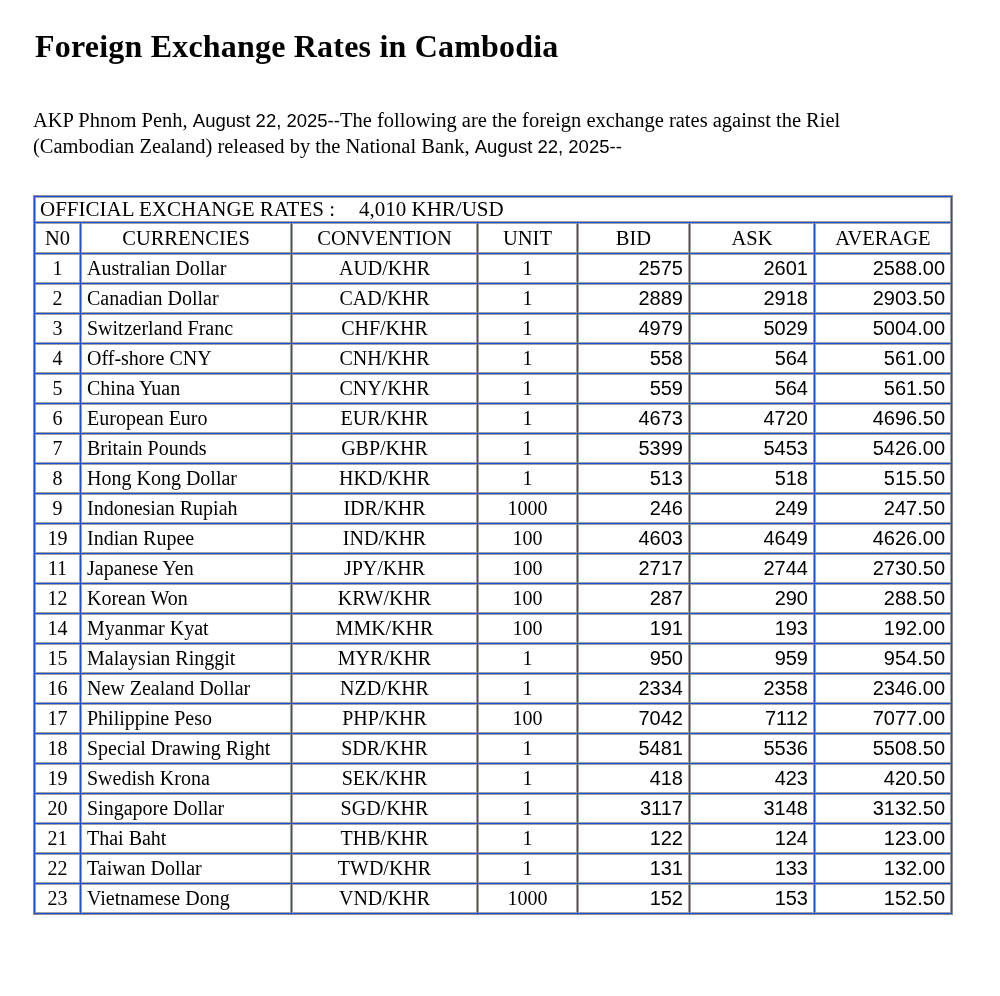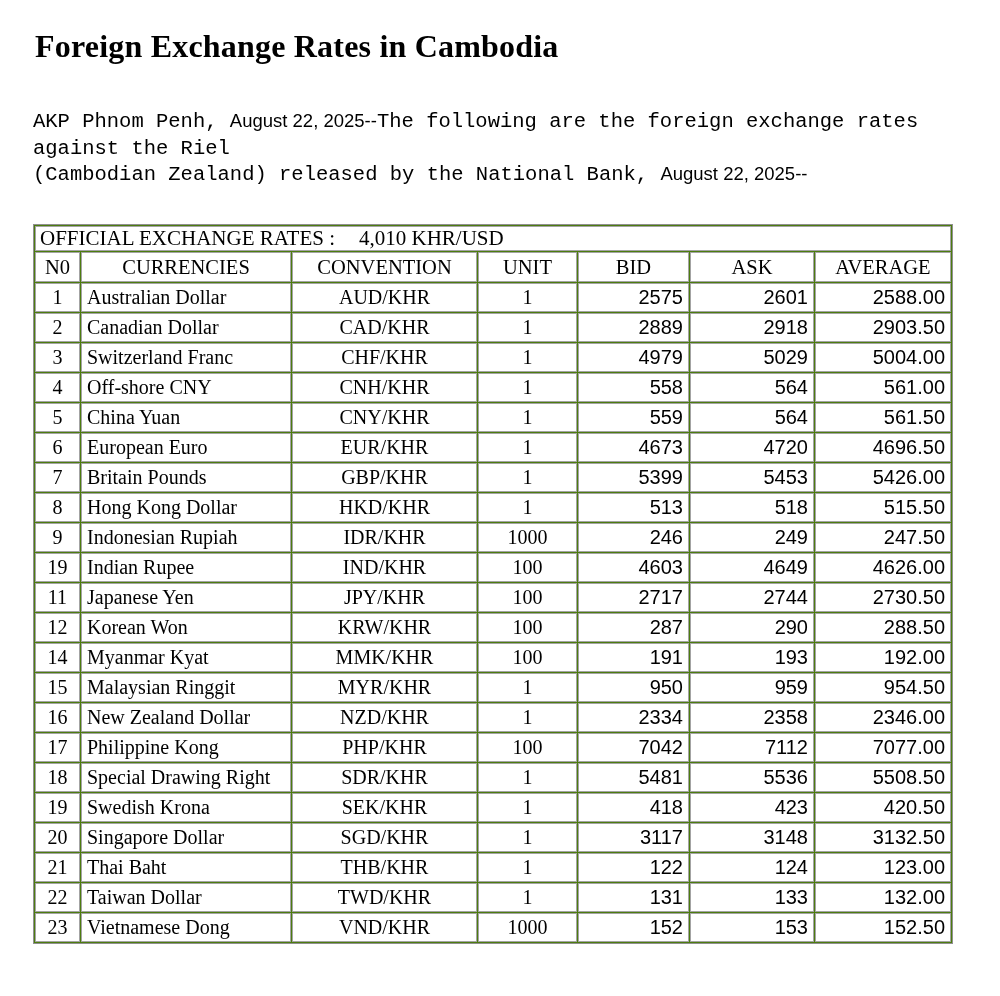--- a/index.html
+++ b/index.html
@@ -26,34 +26,34 @@
     margin: 0 0 0 2px;
     letter-spacing: 0.2px;
   }
   p.intro {
     margin: 44px 0 0 0;
     font-size: 20.5px;
     line-height: 25.5px;
     width: 915px;
   }
   p.intro .seg-serif {
-    font-family: Liberation Mono, monospace;
+    font-family: Liberation Serif, serif;
   }
   p.intro .seg-sans {
     font-family: "Liberation Sans", sans-serif;
     font-size: 18.5px;
   }
   table.fx-table {
     margin-top: 36px;
     width: 910px;
     table-layout: fixed;
     border-collapse: separate;
     border-spacing: 1px;
     border: 1px solid #8f8f8f;
-    background: #4d7c0f;
+    background: #1d4ed8;
   }
   table.fx-table td, table.fx-table th {
     border: 1px solid #a3a3a3;
     font-weight: normal;
     padding: 0 5px;
     height: 27px;
     font-size: 20px;
     line-height: 27px;
     white-space: nowrap;
     overflow: hidden;
@@ -252,21 +252,21 @@
           <td class="c-no">16</td>
           <td class="c-cur">New Zealand Dollar</td>
           <td class="c-conv">NZD/KHR</td>
           <td class="c-unit">1</td>
           <td class="c-num">2334</td>
           <td class="c-num">2358</td>
           <td class="c-num">2346.00</td>
         </tr>
         <tr>
           <td class="c-no">17</td>
-          <td class="c-cur">Philippine Kong</td>
+          <td class="c-cur">Philippine Peso</td>
           <td class="c-conv">PHP/KHR</td>
           <td class="c-unit">100</td>
           <td class="c-num">7042</td>
           <td class="c-num">7112</td>
           <td class="c-num">7077.00</td>
         </tr>
         <tr>
           <td class="c-no">18</td>
           <td class="c-cur">Special Drawing Right</td>
           <td class="c-conv">SDR/KHR</td>

